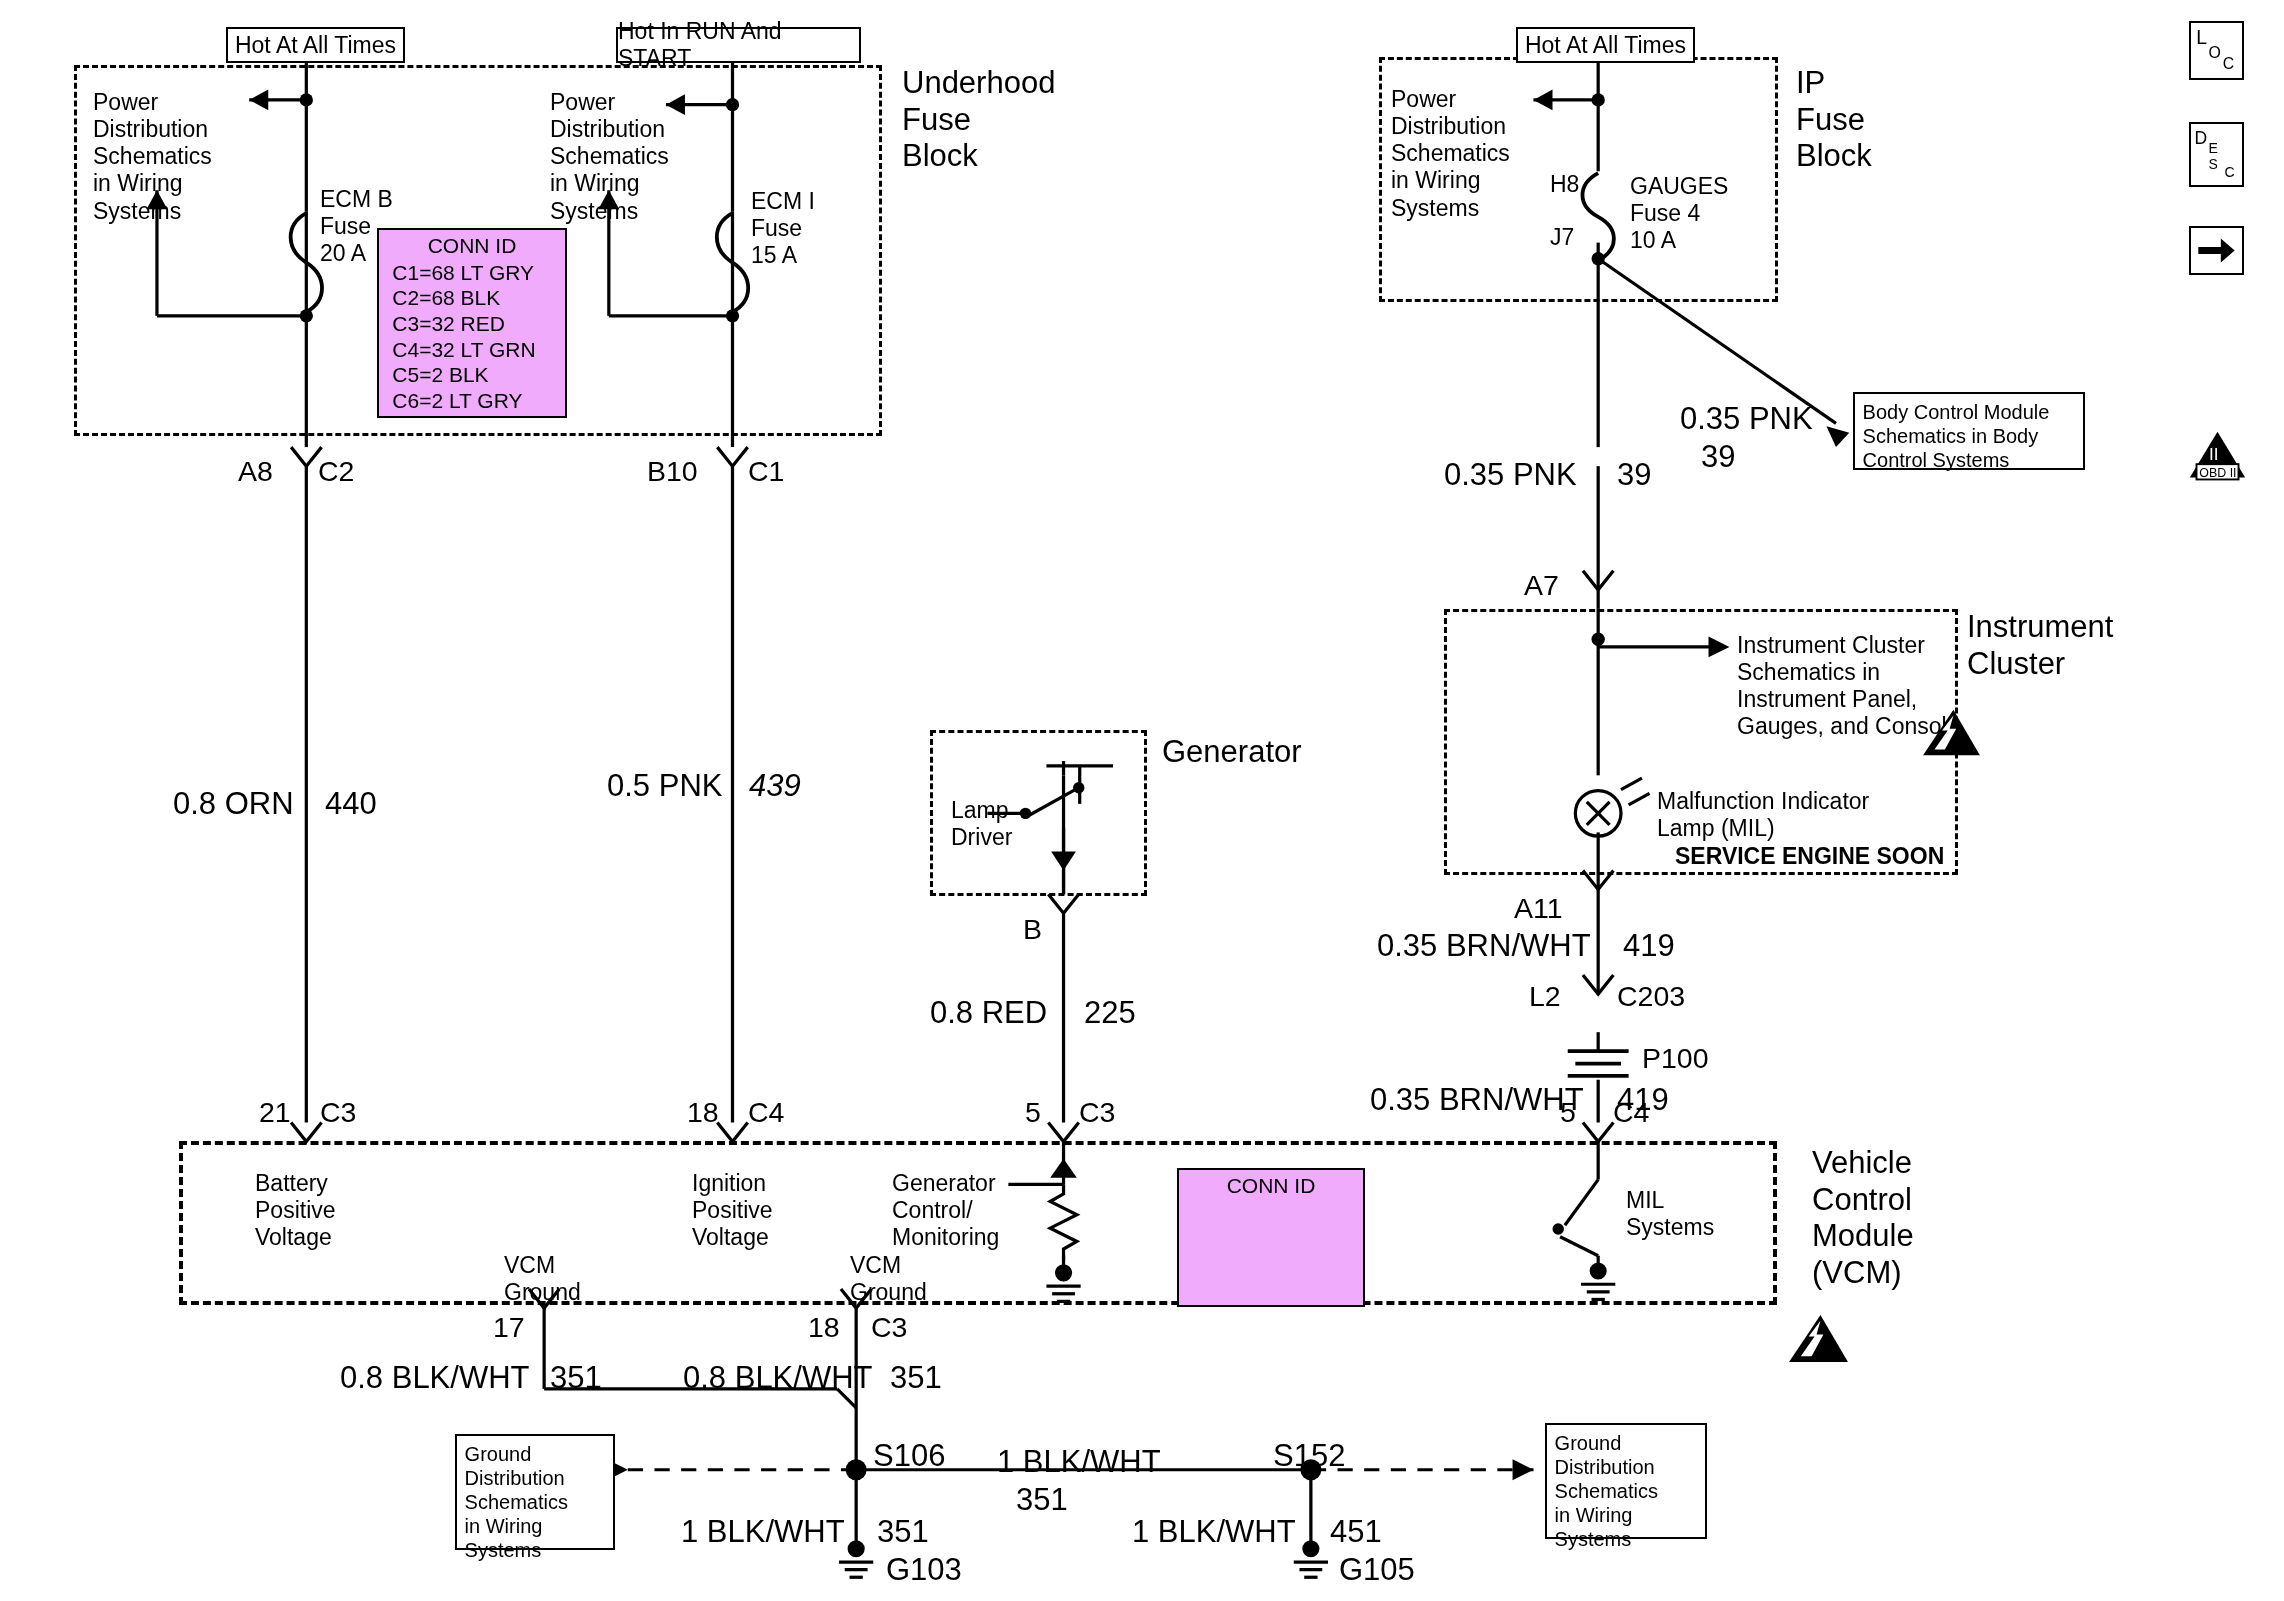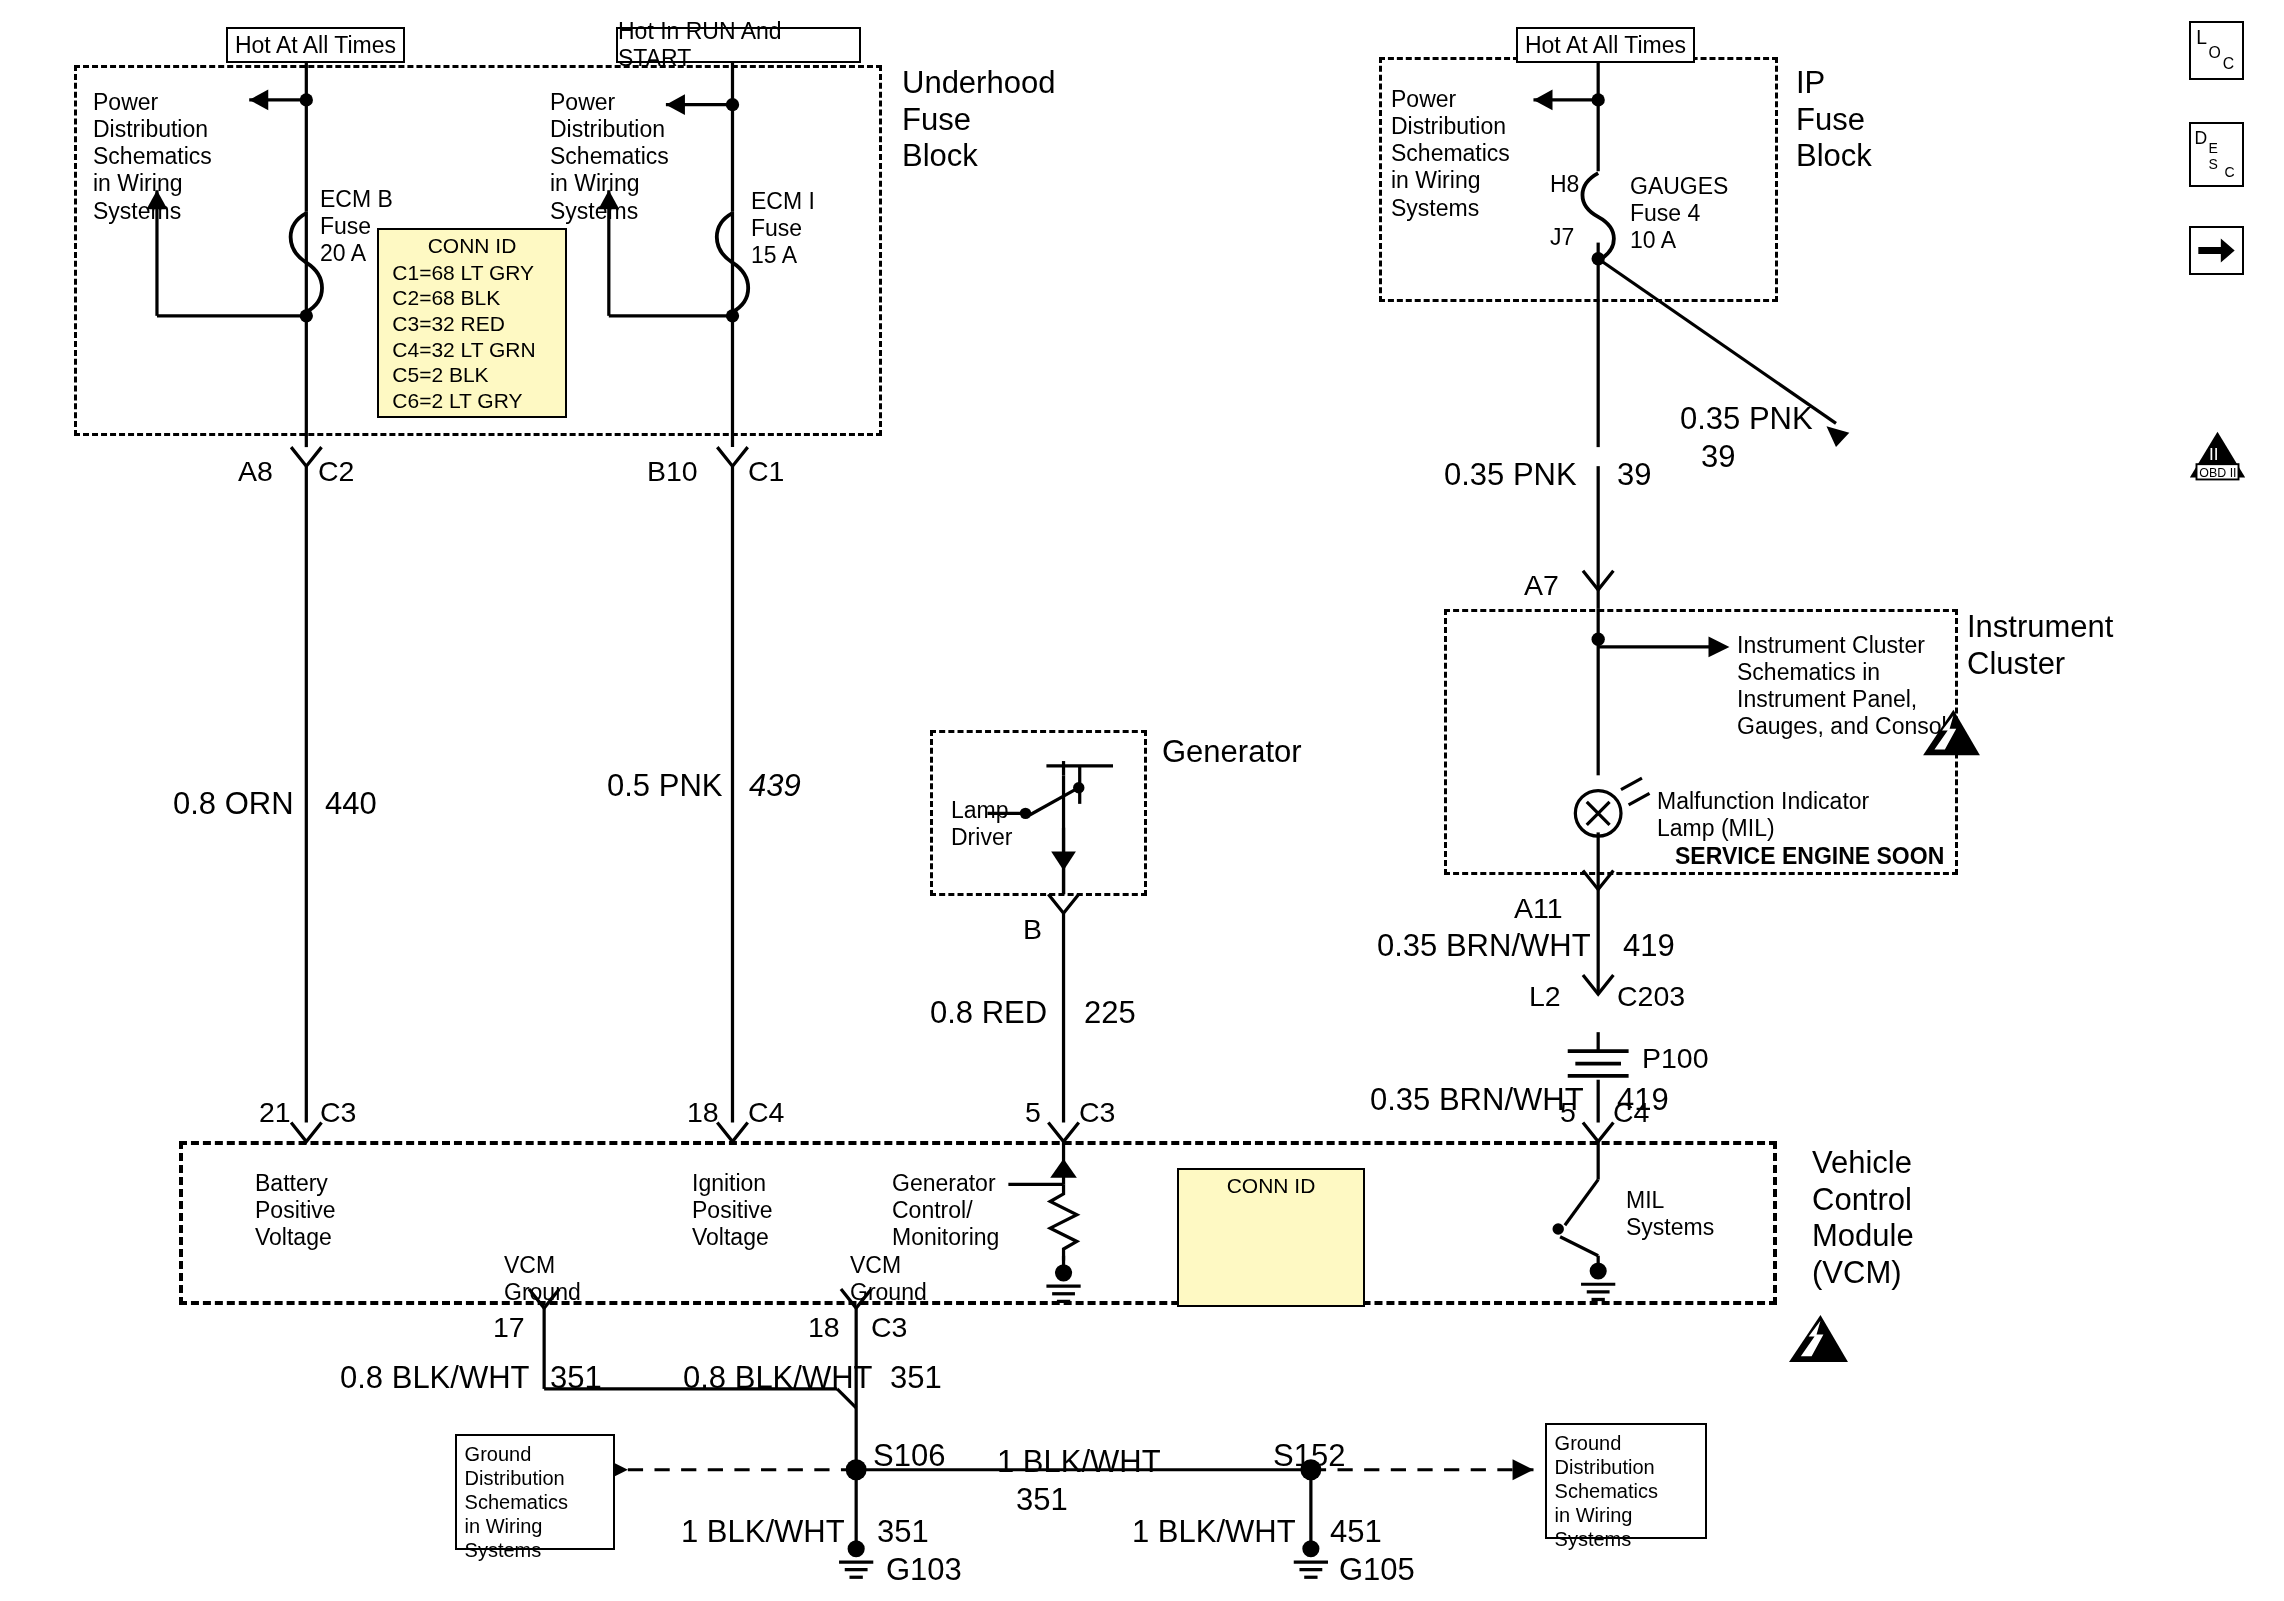--- a/index.html
+++ b/index.html
@@ -50,21 +50,21 @@
     position: absolute;
     left: 0; top: 0;
     width: 2285px;
     height: 1602px;
     overflow: visible;
     pointer-events: none;
   }
   .connbox {
     position: absolute;
     border: 2.9px solid #000;
-    background: #fef9c3;
+    background: #f0abfc;
     box-sizing: border-box;
   }
   .connbox .hdr {
     text-align: center;
     font-size: 21px;
     border-bottom: 0;
     padding-top: 3.8px;
   }
   .connbox .rows {
     padding: 1.9px 9.5px 5.7px 13.3px;
@@ -407,20 +407,25 @@
 Driver</div>
 
   <div class="txt t17" style="left:1737px; top:632px; white-space:pre-line;">Instrument Cluster
 Schematics in
 Instrument Panel,
 Gauges, and Console</div>
   <div class="txt t17" style="left:1657px; top:788px; white-space:pre-line;">Malfunction Indicator
 Lamp (MIL)</div>
   <div class="txt t17 bold" style="left:1657px; top:843px;">SERVICE ENGINE SOON</div>
 
+  <div class="refbox" style="left:1853px; top:392px; width:232px; height:78px;">
+    <div style="white-space:pre-line;">Body Control Module
+Schematics in Body
+Control Systems</div>
+  </div>
 
   <div class="refbox" style="left:455px; top:1434px; width:160px; height:116px;">
     <div style="white-space:pre-line;">Ground
 Distribution
 Schematics
 in Wiring
 Systems</div>
   </div>
 
   <div class="refbox" style="left:1545px; top:1423px; width:162px; height:116px;">

